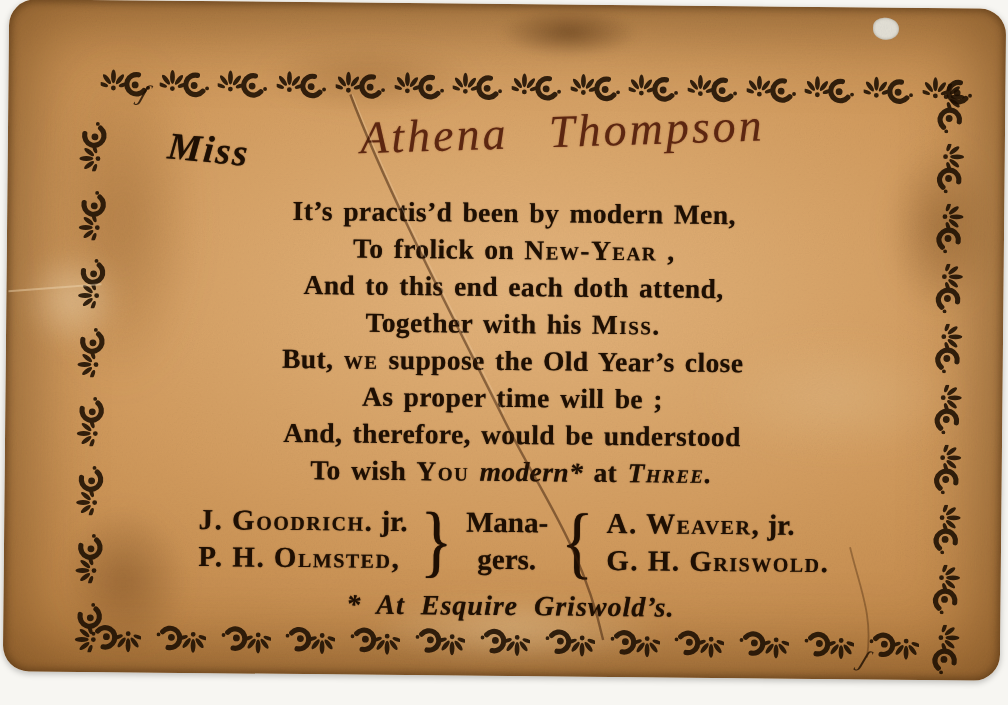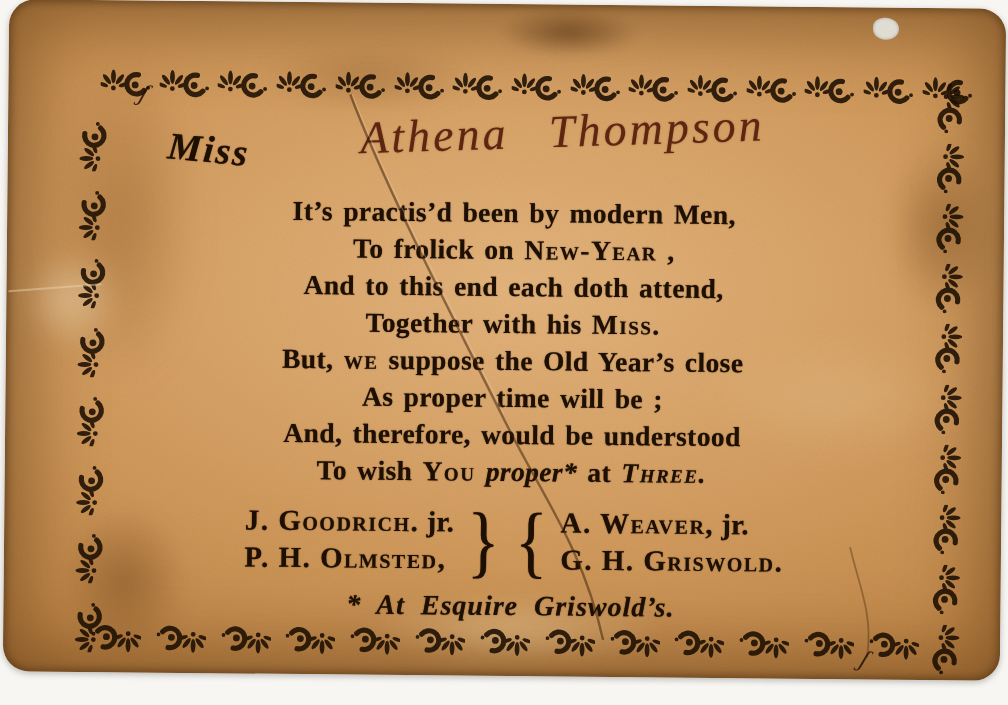--- a/index.html
+++ b/index.html
@@ -387,29 +387,33 @@
   <div class="signature">Athena Thompson</div>
 
   <div class="poem ink">
       <div class="tline"><span class="s-n">It’s  practis’d been by modern Men,</span></div>
       <div class="tline"><span class="s-n">To frolick on </span><span class="s-sc">New-Year</span><span class="s-n"> ,</span></div>
       <div class="tline"><span class="s-n">And to this end each doth attend,</span></div>
       <div class="tline"><span class="s-n">Together with his </span><span class="s-sc">Miss.</span></div>
       <div class="tline"><span class="s-n">But, </span><span class="s-sc">we</span><span class="s-n"> suppose the Old Year’s close</span></div>
       <div class="tline"><span class="s-n">As proper time will be ;</span></div>
       <div class="tline"><span class="s-n">And, therefore, would be understood</span></div>
-      <div class="tline"><span class="s-n">To wish </span><span class="s-sc">You</span><span class="s-n"> </span><span class="s-i">proper*</span><span class="s-n"> at </span><span class="s-isc">Three.</span></div>
+      <div class="tline"><span class="s-n">To wish </span><span class="s-sc">You</span><span class="s-n"> </span><span class="s-i">modern*</span><span class="s-n"> at </span><span class="s-isc">Three.</span></div>
     </div>
 
   <div class="managers ink">
     <div class="mcol mcol-left">
         <div class="tline"><span class="s-sc">J. Goodrich.</span><span class="s-n"> jr.</span></div>
         <div class="tline"><span class="s-sc">P. H. Olmsted,</span></div>
       </div>
     <div class="brace">}</div>
+    <div class="mcol mcol-mid">
+        <div class="tline"><span class="s-n">Mana-</span></div>
+        <div class="tline"><span class="s-n">gers.</span></div>
+      </div>
     <div class="brace">{</div>
     <div class="mcol mcol-right">
         <div class="tline"><span class="s-sc">A. Weaver,</span><span class="s-n"> jr.</span></div>
         <div class="tline"><span class="s-sc">G. H. Griswold.</span></div>
       </div>
   </div>
 
   <div class="footnote ink">* At Esquire Griswold’s.</div>
 
   <svg class="crease" viewBox="0 0 997 672">

